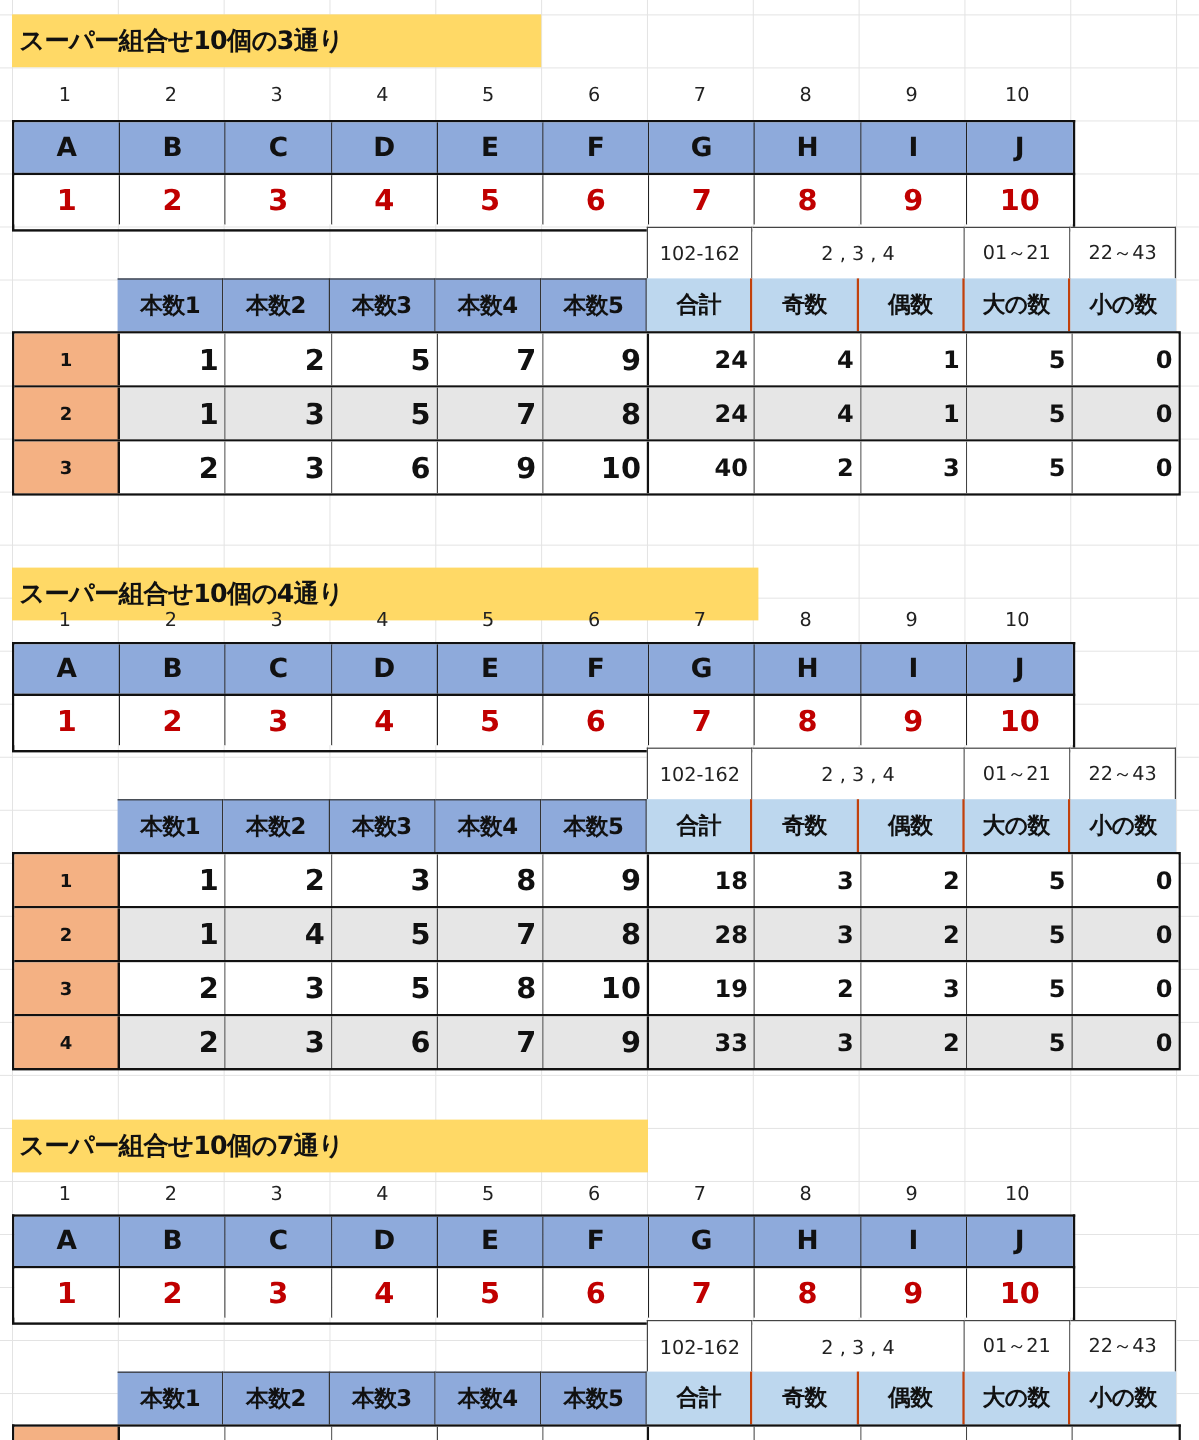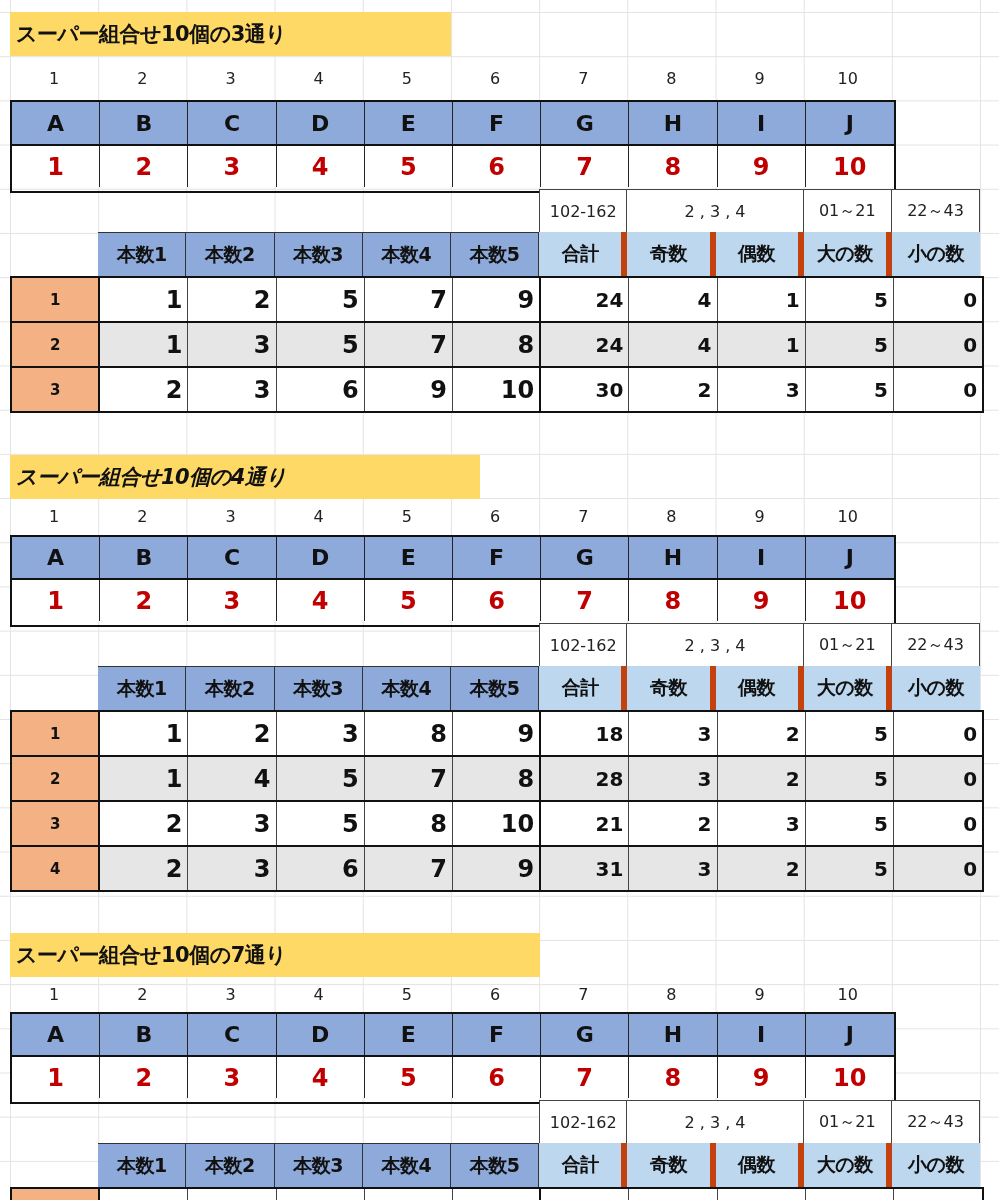--- a/index.html
+++ b/index.html
@@ -33,21 +33,21 @@
   .reds { border: 2px solid #111; }
   .reds .cell { background: #fff; color: #c00000; font-weight: bold; font-size: 24px; border-right: 1px solid #222; }
   .reds .cell:last-child { border-right: none; }
   .ranges .cell { font-size: 16px; color: #222; background: #fff; border-top: 1px solid #444; border-right: 1px solid #444; }
   .ranges .cell.blank { background: transparent; border: none; }
   .ranges .cell.first { border-left: 1px solid #444; }
   .ranges .cell.span2 { width: 176.4px; }
   .headers .cell { font-weight: bold; font-size: 19px; letter-spacing: -0.5px; }
   .headers .cell.blank { background: transparent; }
   .headers .cell.dark { background: #8eaadb; border-right: 1px solid #333; border-top: 1px solid #333; }
-  .headers .cell.light { background: #bdd7ee; border-right: 6px solid #c2410c; }
+  .headers .cell.light { background: #bdd7ee; border-right: 2px solid #c2410c; }
   .headers .cell.light:last-child { border-right: none; }
   .data { border: 2px solid #111; border-top-width: 2px; }
   .data .dr { display: flex; border-bottom: 2px solid #111; }
   .data .dr:last-child { border-bottom: none; }
   .data .dr.alt .cell:not(.idx) { background: #e6e6e6; }
   .data .cell { background: #fff; justify-content: flex-end; padding-right: 5px; border-right: 1px solid #444; font-weight: bold; }
   .data .cell:last-child { border-right: none; }
   .data .cell.idx { background: #f4b183; justify-content: center; padding: 0; font-size: 15px; border-right: 2px solid #111; }
   .data .cell.big { font-size: 24px; }
   .data .cell.sm { font-size: 20px; }
@@ -152,31 +152,31 @@
       <div class="cell sm">5</div>
       <div class="cell sm">0</div>
     </div>
     <div class="dr" style="height:43px;">
       <div class="cell idx">3</div>
       <div class="cell big">2</div>
       <div class="cell big">3</div>
       <div class="cell big">6</div>
       <div class="cell big">9</div>
       <div class="cell big sep">10</div>
-      <div class="cell sm">30</div>
+      <div class="cell sm">40</div>
       <div class="cell sm">2</div>
       <div class="cell sm">3</div>
       <div class="cell sm">5</div>
       <div class="cell sm">0</div>
     </div>
   </div>
 </div>
 
 <div class="section" style="top:0;">
-  <div class="title" style="top:455px;width:470px;font-style:italic;">スーパー組合せ10個の4通り</div>
+  <div class="title" style="top:473px;width:622px;">スーパー組合せ10個の4通り</div>
 
   <div class="row numrow" style="top:498px;height:37px;">
     <div class="cell" style="height:37px;">1</div>
     <div class="cell" style="height:37px;">2</div>
     <div class="cell" style="height:37px;">3</div>
     <div class="cell" style="height:37px;">4</div>
     <div class="cell" style="height:37px;">5</div>
     <div class="cell" style="height:37px;">6</div>
     <div class="cell" style="height:37px;">7</div>
     <div class="cell" style="height:37px;">8</div>
@@ -264,34 +264,34 @@
       <div class="cell sm">5</div>
       <div class="cell sm">0</div>
     </div>
     <div class="dr" style="height:43px;">
       <div class="cell idx">3</div>
       <div class="cell big">2</div>
       <div class="cell big">3</div>
       <div class="cell big">5</div>
       <div class="cell big">8</div>
       <div class="cell big sep">10</div>
-      <div class="cell sm">21</div>
+      <div class="cell sm">19</div>
       <div class="cell sm">2</div>
       <div class="cell sm">3</div>
       <div class="cell sm">5</div>
       <div class="cell sm">0</div>
     </div>
     <div class="dr alt" style="height:43px;">
       <div class="cell idx">4</div>
       <div class="cell big">2</div>
       <div class="cell big">3</div>
       <div class="cell big">6</div>
       <div class="cell big">7</div>
       <div class="cell big sep">9</div>
-      <div class="cell sm">31</div>
+      <div class="cell sm">33</div>
       <div class="cell sm">3</div>
       <div class="cell sm">2</div>
       <div class="cell sm">5</div>
       <div class="cell sm">0</div>
     </div>
   </div>
 </div>
 
 <div class="section" style="top:0;">
   <div class="title" style="top:933px;width:530px;">スーパー組合せ10個の7通り</div>

